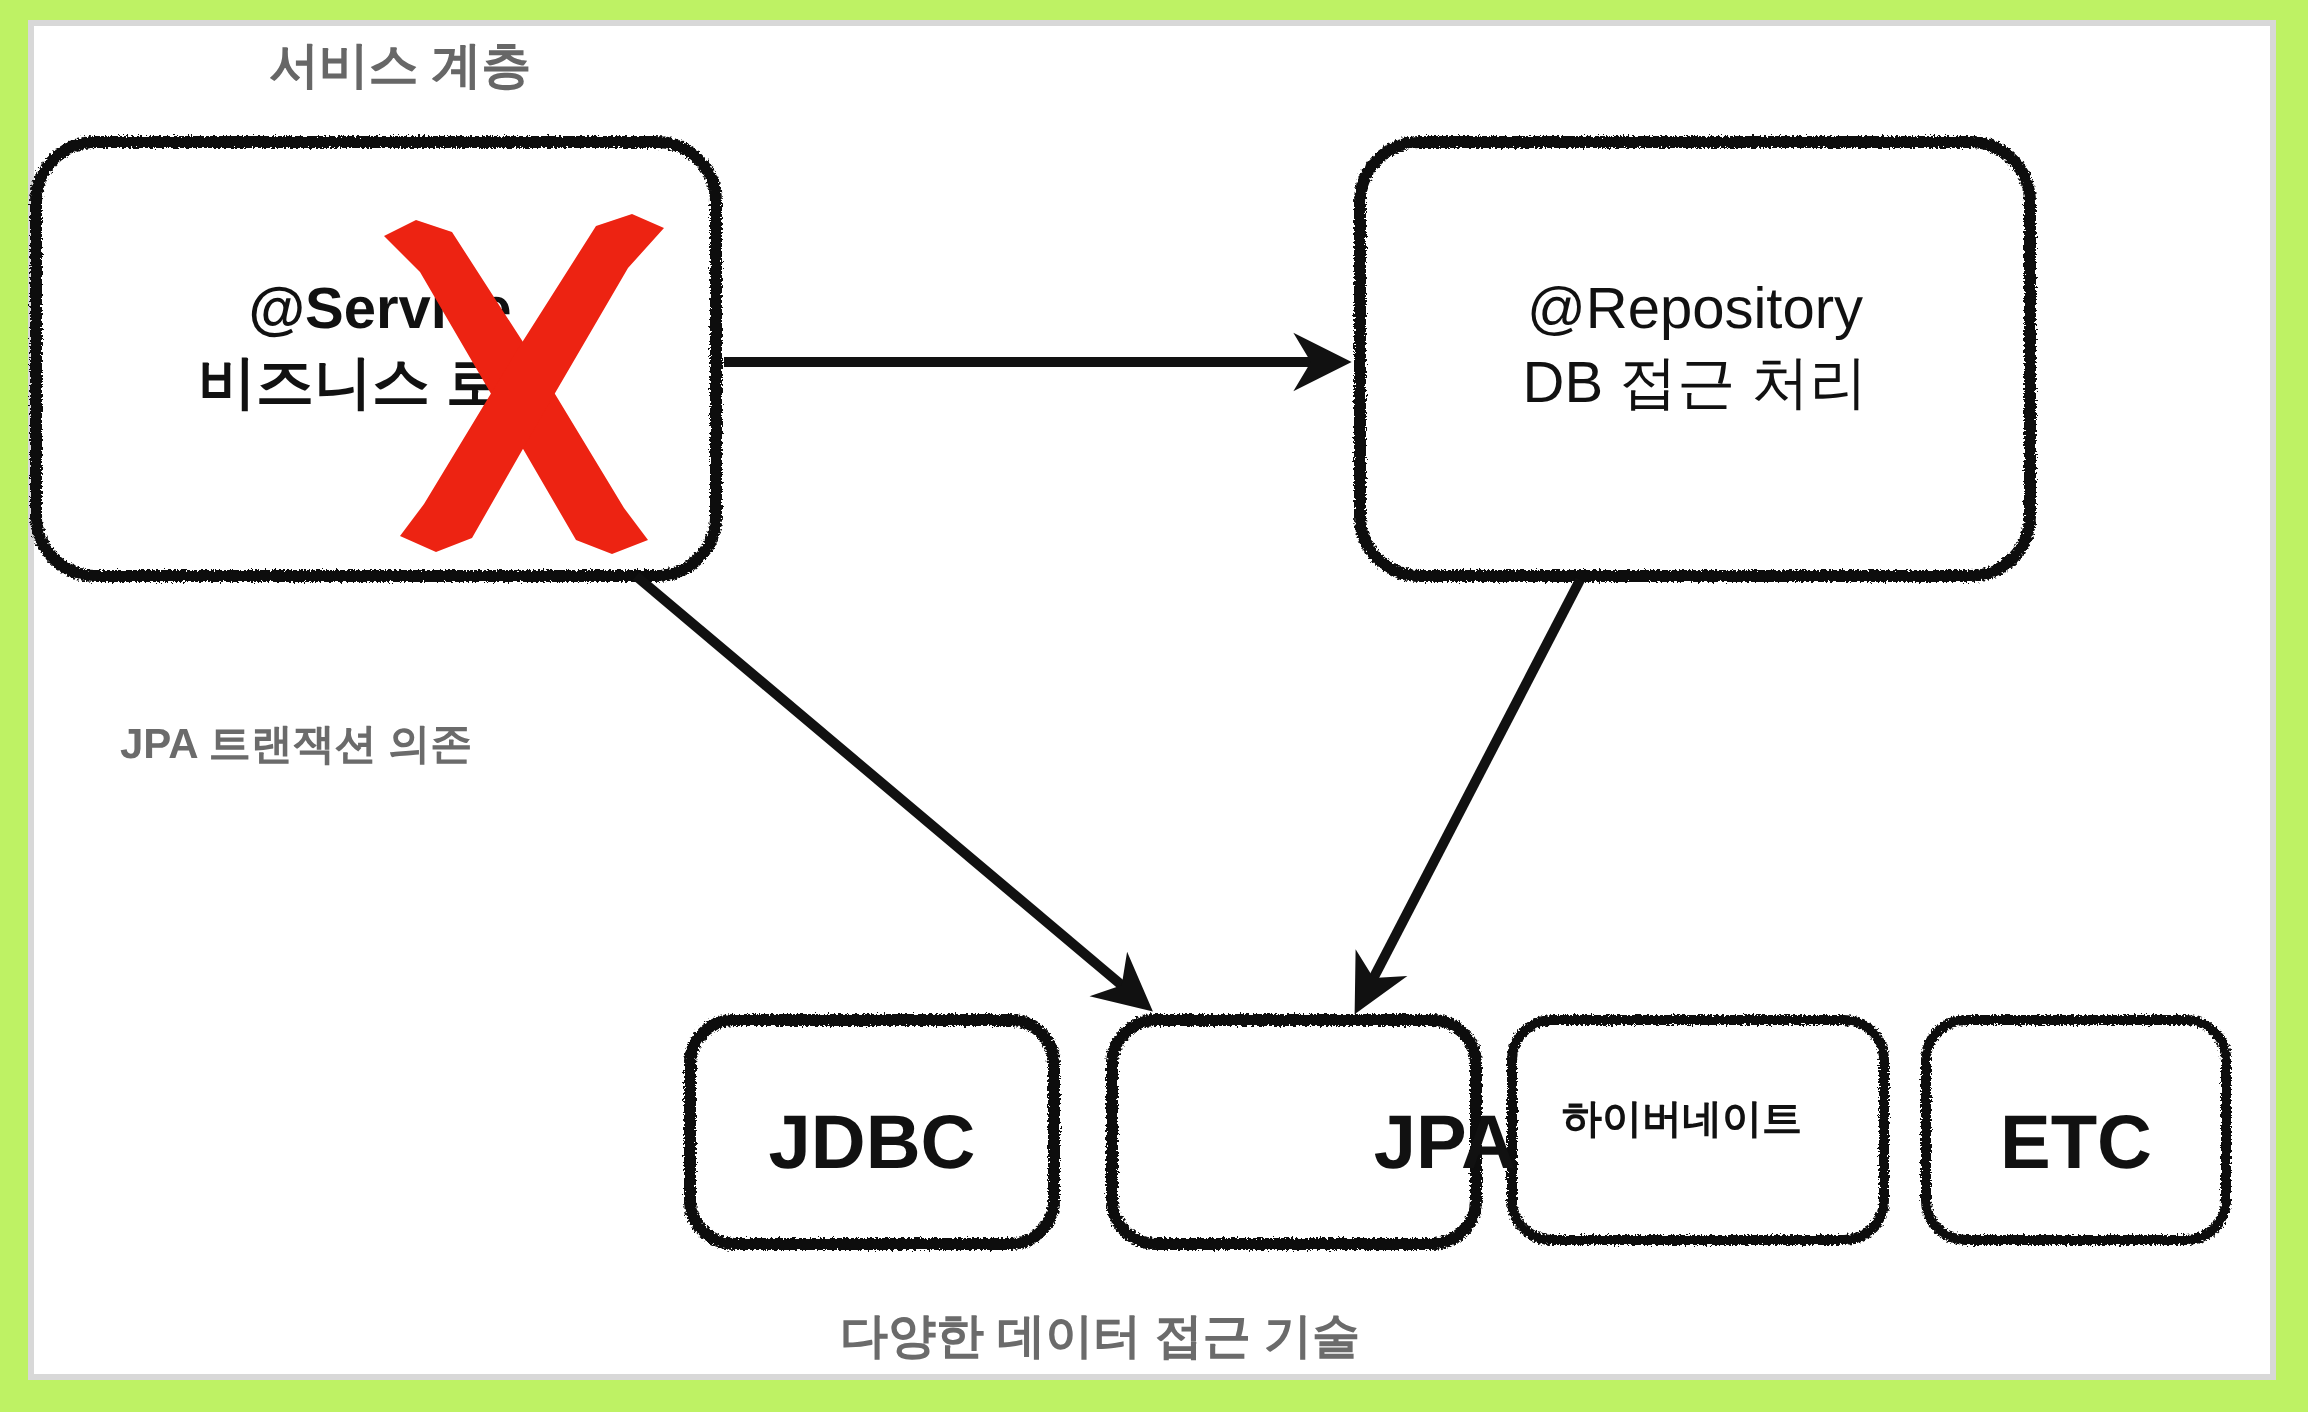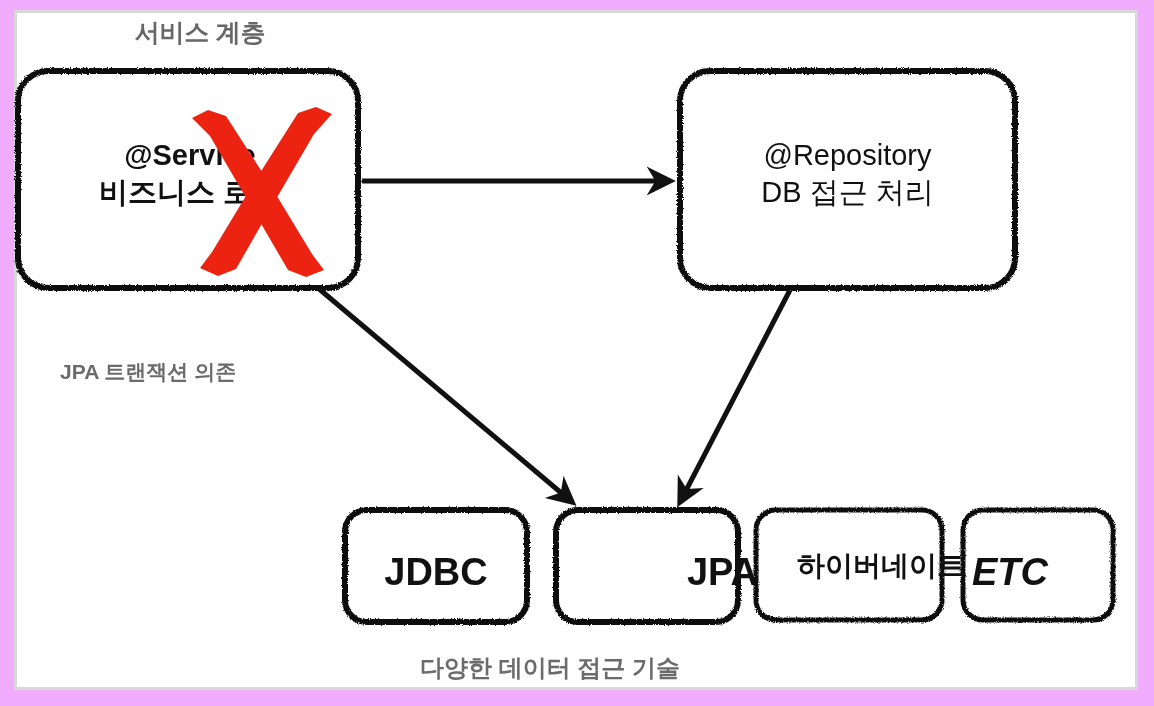--- a/index.html
+++ b/index.html
@@ -10,21 +10,21 @@
   }
   body {
     font-family: "Liberation Sans", "DejaVu Sans", sans-serif;
   }
 
   
   #diagram-canvas {
     position: relative;
     width: 1154px;
     height: 706px;
-    background: #f0abfc;
+    background: #bef264;
     overflow: hidden;
   }
 
   
   .outer-frame {
     position: absolute;
     left: 14px;
     top: 10px;
     width: 1124px;
     height: 680px;
@@ -97,22 +97,22 @@
     left: 680px; top: 137px; width: 335px;
     font-size: 29px; font-weight: normal;
   }
   .leaf-text {
     font-size: 38px;
     font-weight: bold;
     top: 548px;
   }
   #node-jdbc-text       { left: 345px; width: 182px; }
   #node-jpa-text        { left: 576px; width: 182px; text-align: right; }
-  #node-hibernate-text  { left: 788px; width: 186px; font-size: 28px; }
-  #node-etc-text        { left: 935px; width: 150px; font-style: italic; }
+  #node-hibernate-text  { left: 748px; width: 186px; font-size: 20px; }
+  #node-etc-text        { left: 963px; width: 150px; }
 
   
   #strike-mark {
     position: absolute;
     left: 182px;
     top: 104px;
     width: 160px;
     height: 176px;
   }
 </style>

